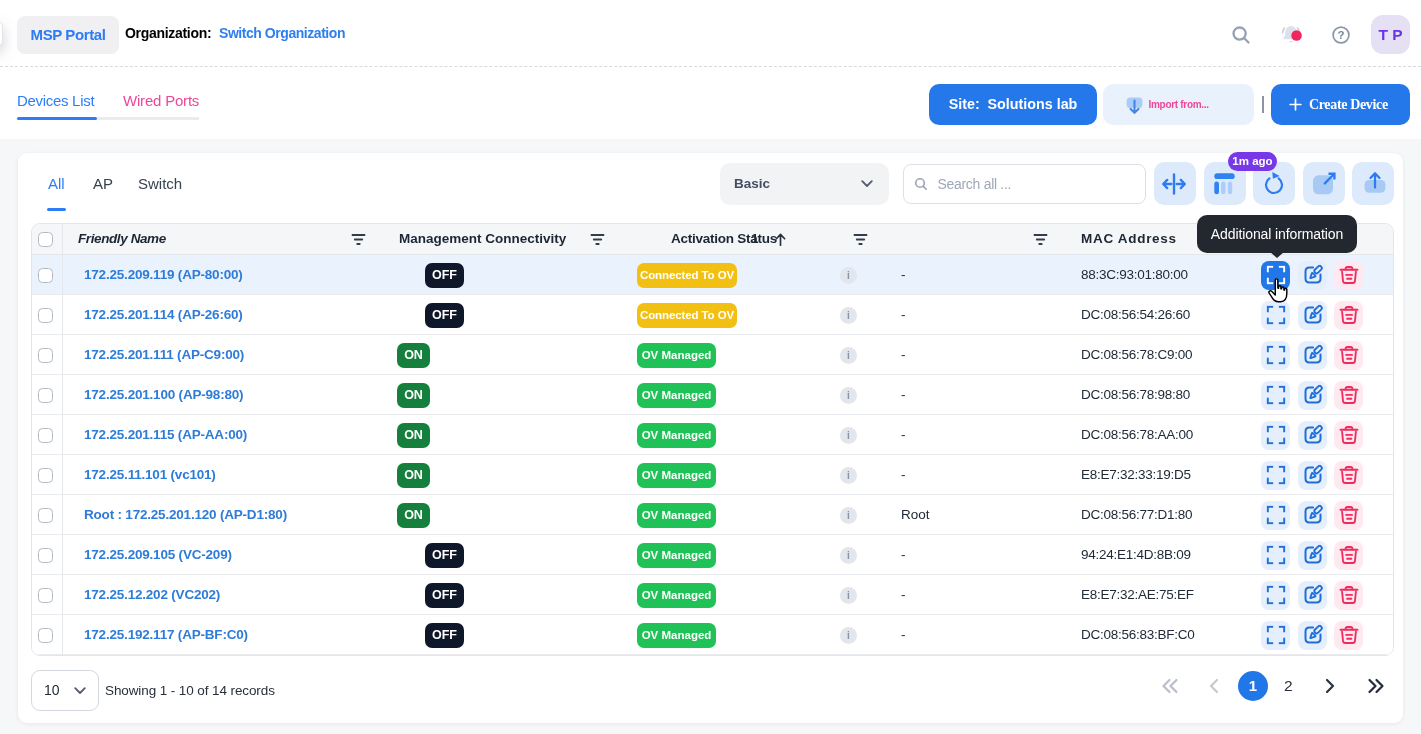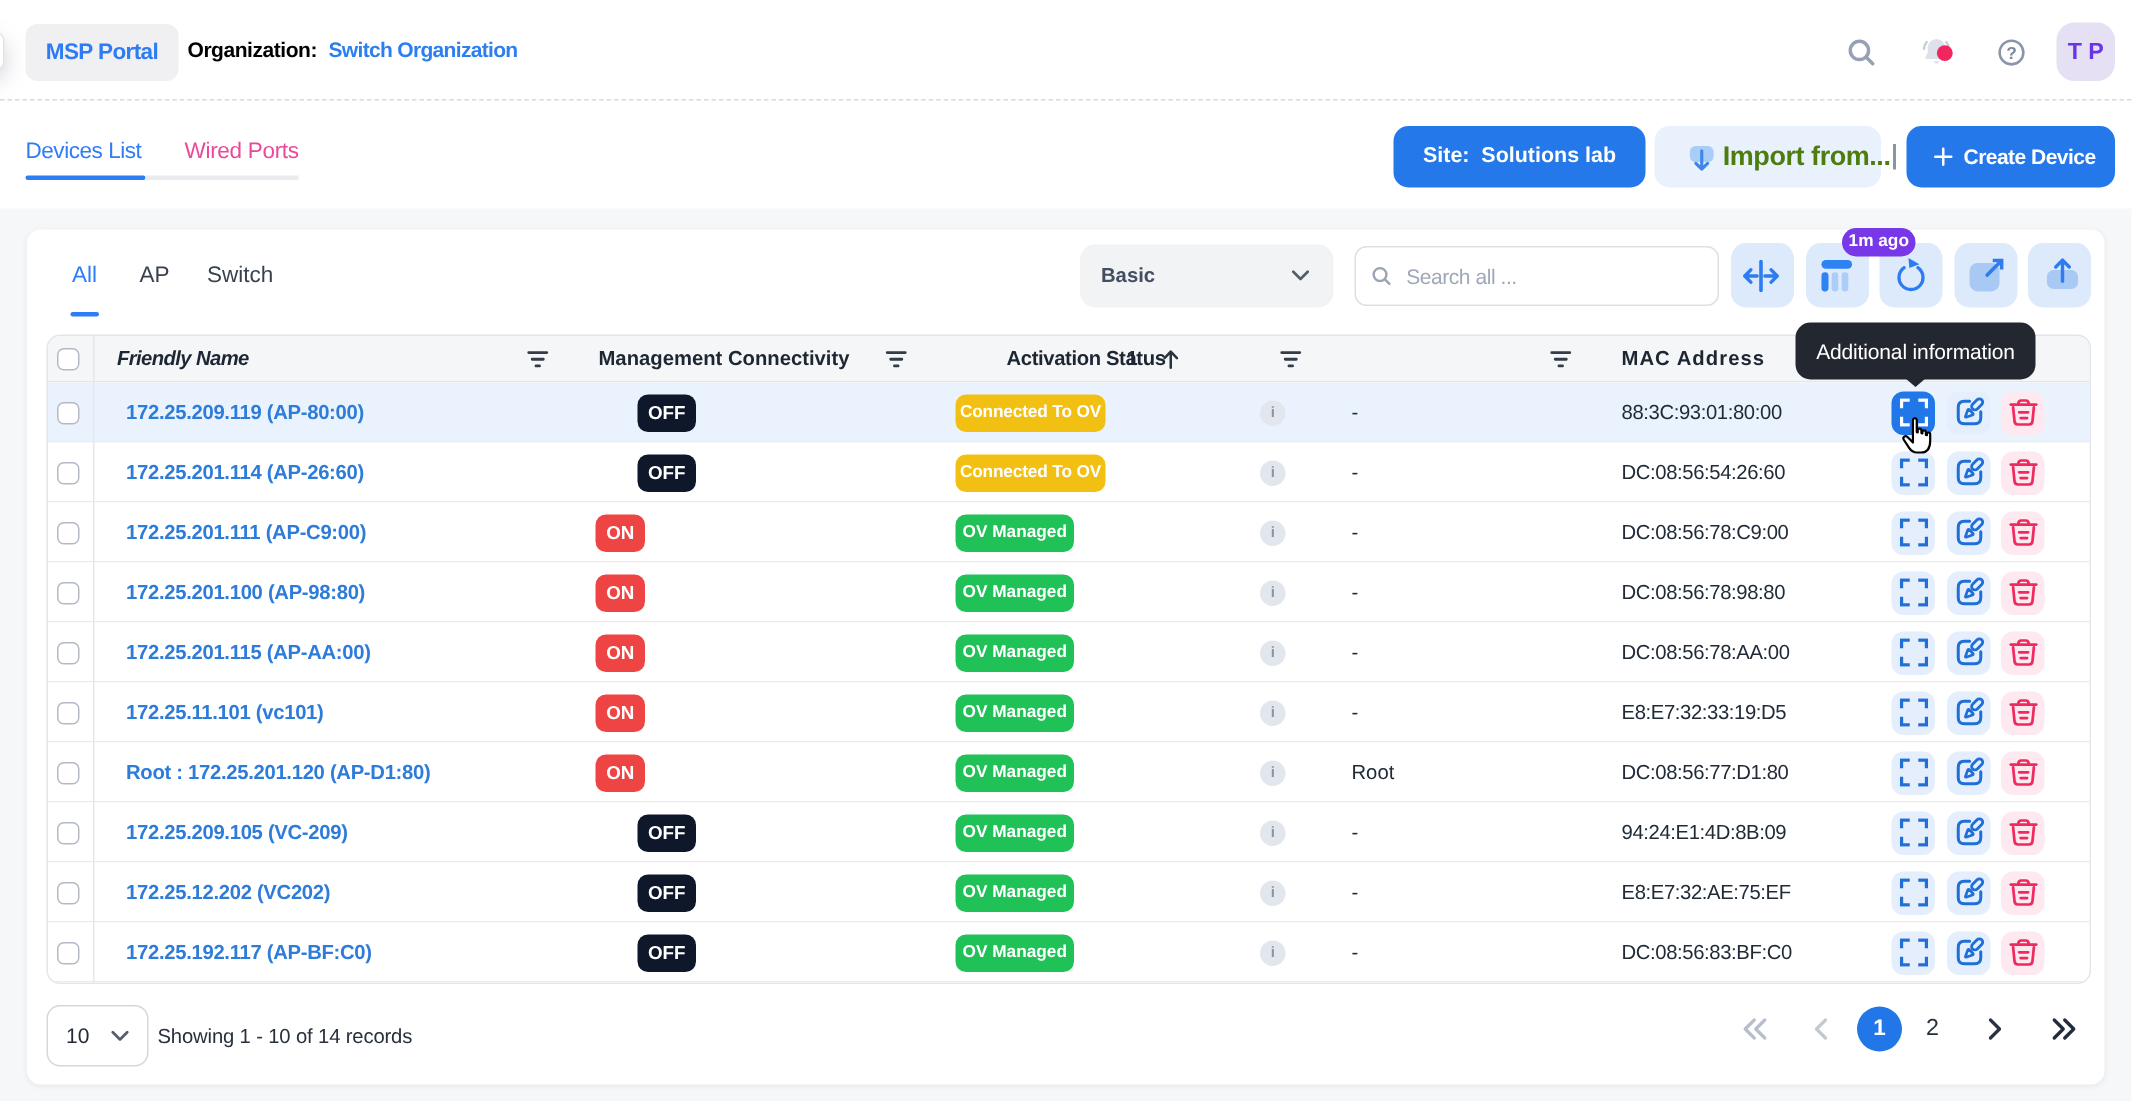--- a/index.html
+++ b/index.html
@@ -2,21 +2,21 @@
 <html><head>
 <meta charset="utf-8">
 <style>
 * { margin:0; padding:0; box-sizing:border-box; }
 html,body { width:1421px; height:734px; font-family:"Liberation Sans",sans-serif; background:#fff; position:relative; overflow:hidden; }
 .abs { position:absolute; }
 svg { display:block; }
 .ico { position:absolute; }
 
 .bb { position:absolute; height:25px; line-height:25px; border-radius:7px; color:#fff; font-weight:bold; font-size:12.5px; text-align:center; top:7.5px; }
-.b-on  { background:#ef4444; width:33px; }
+.b-on  { background:#15803d; width:33px; }
 .b-off { background:#0f172a; width:39px;margin-left:28px; }
 .b-cov { background:#f2c013; width:100px; font-size:11.5px; letter-spacing:-0.1px; }
 .b-ovm { background:#20c157; width:79px; font-size:11.5px; }
 .cb { position:absolute; width:15px; height:15px; border:1.5px solid #b4bac5; border-radius:4.5px; background:#fff; }
 .row { position:absolute; left:0; width:1361px; height:40px; border-bottom:1px solid #e9ebef; background:#fff; }
 .row.hl { background:#eaf3fd; }
 .lnk { position:absolute; left:52px; top:0; line-height:40px; color:#2e7cd9; font-weight:bold; font-size:13.5px; letter-spacing:-0.2px; }
 .mesh { position:absolute; left:869px; top:0; line-height:40px; color:#212b38; font-size:13.5px; }
 .mac { position:absolute; left:1049px; top:0; line-height:40px; color:#212b38; font-size:13.5px; letter-spacing:-0.25px; }
 .info { position:absolute; left:808px; top:11.5px; width:17px; height:17px; border-radius:50%; background:#e2e6ed; color:#8b94a6; font-size:10px; font-weight:bold; text-align:center; line-height:17px; }
@@ -89,27 +89,27 @@
 <div class="abs" style="left:123px;top:91.5px;color:#ec4899;font-size:15px;letter-spacing:-0.2px;">Wired Ports</div>
 <div class="abs" style="left:17px;top:117px;width:80px;height:3px;background:#2e7df6;border-radius:2px;"></div>
 <div class="abs" style="left:97px;top:117px;width:102px;height:3px;background:#e9ebee;"></div>
 
 <div class="abs" style="left:929px;top:84px;width:168px;height:41px;background:#2478e9;border-radius:10px;color:#fff;font-weight:bold;font-size:14.3px;text-align:center;line-height:41px;">Site: &nbsp;Solutions lab</div>
 <div class="abs" style="left:1103px;top:84px;width:151px;height:41px;background:#e9f1fc;border-radius:10px;"></div>
 <svg class="ico" style="left:1126px;top:96.5px" width="17" height="17" viewBox="0 0 17 17">
   <rect x="0.6" y="0.4" width="15.8" height="10.6" rx="3.6" fill="#aacdf8"></rect>
   <path d="M8.5 3.5 V15.6 M4.6 11.9 L8.5 15.8 L12.4 11.9" stroke="#3f86e8" stroke-width="2.1" stroke-linecap="round" stroke-linejoin="round" fill="none"></path>
 </svg>
-<div class="abs" style="left:1148.5px;top:84px;height:41px;line-height:41px;color:#4d7c0f;font-weight:bold;font-size:18px;letter-spacing:-0.3px;">Import from...</div>
+<div class="abs" style="left:1148.5px;top:84px;height:41px;line-height:41px;color:#ec4899;font-weight:bold;font-size:10px;letter-spacing:-0.3px;">Import from...</div>
 <div class="abs" style="left:1262px;top:95.5px;width:2px;height:17px;background:#8a94a4;"></div>
 <div class="abs" style="left:1271px;top:84px;width:139px;height:41px;background:#2478e9;border-radius:10px;"></div>
 <svg class="ico" style="left:1288.5px;top:98px" width="13" height="13" viewBox="0 0 17 17">
   <path d="M8.5 1.5 V15.5 M1.5 8.5 H15.5" stroke="#fff" stroke-width="2.2" stroke-linecap="round"></path>
 </svg>
-<div class="abs" style="left:1309px;top:84px;height:41px;line-height:41px;color:#fff;font-weight:bold;font-size:14px;letter-spacing:-0.35px;">Create Device</div>
+<div class="abs" style="left:1309px;top:84px;height:41px;line-height:41px;color:#fff;font-weight:bold;font-size:14px;letter-spacing:-0.35px;font-family:Liberation Serif, serif;">Create Device</div>
 
 <div class="abs" style="left:0;top:139px;width:1421px;height:595px;background:#f6f7f8;"></div>
 <div class="abs" id="card" style="left:18px;top:153px;width:1385px;height:570px;background:#fff;border-radius:9px;box-shadow:0 1px 4px rgba(25,35,55,.07);">
 
   <div class="abs" style="left:30px;top:22px;color:#2e7df6;font-size:15px;">All</div>
   <div class="abs" style="left:75px;top:22px;color:#38424e;font-size:15px;">AP</div>
   <div class="abs" style="left:120px;top:22px;color:#38424e;font-size:15px;">Switch</div>
   <div class="abs" style="left:29px;top:55px;width:19px;height:3px;background:#2e7df6;border-radius:2px;"></div>
 
   <div class="abs" style="left:702px;top:10px;width:169px;height:42px;background:#f2f3f5;border-radius:10px;"></div>

